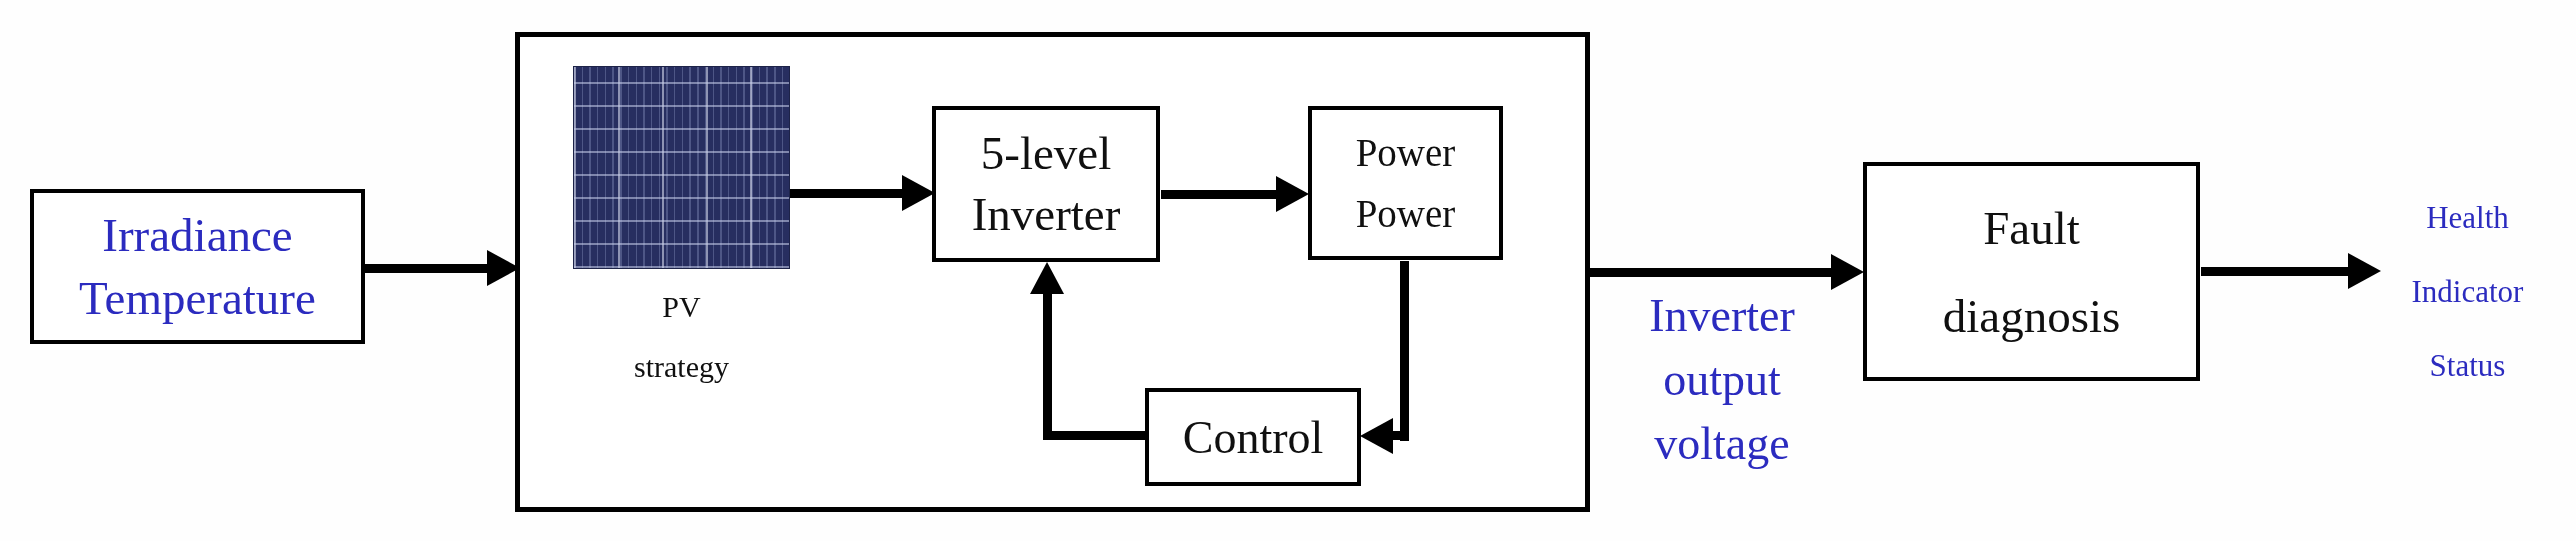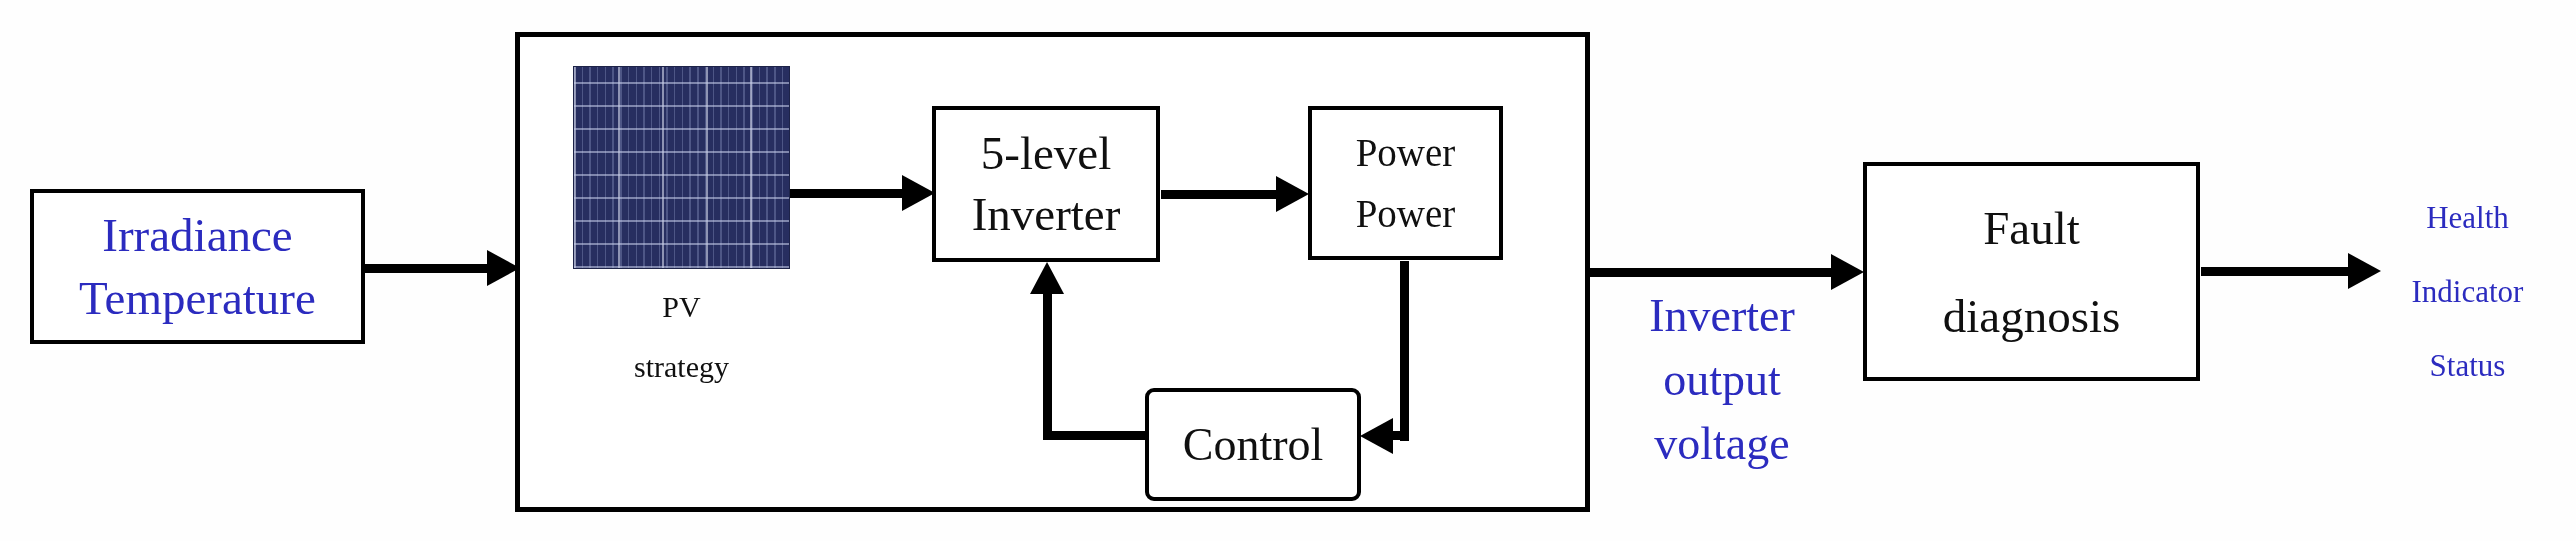--- a/index.html
+++ b/index.html
@@ -51,21 +51,21 @@
   #inverter-box{left:932px;top:106px;width:228px;height:156px;}
   #inverter-box .line{font-size:47px;line-height:61px;}
 
   
   #a3s{left:1161px;top:190px;width:118px;height:9px;}
   #a3h{left:1276px;top:176px;}
 
   #grid-box{left:1308px;top:106px;width:195px;height:154px;}
   #grid-box .line{font-size:39px;line-height:61px;}
 
-  #control-box{left:1145px;top:388px;width:216px;height:113px;border-radius:9px;}
+  #control-box{left:1145px;top:388px;width:216px;height:98px;}
   #control-box .line{font-size:46px;line-height:63px;}
 
   
   #fb1v{left:1400px;top:261px;width:9px;height:180px;}
   #fb1s{left:1391px;top:431px;width:18px;height:9px;}
   #fb1h{left:1360px;top:418px;}
 
   
   #fb2s{left:1043px;top:431px;width:102px;height:9px;}
   #fb2v{left:1043px;top:289px;width:9px;height:151px;}

